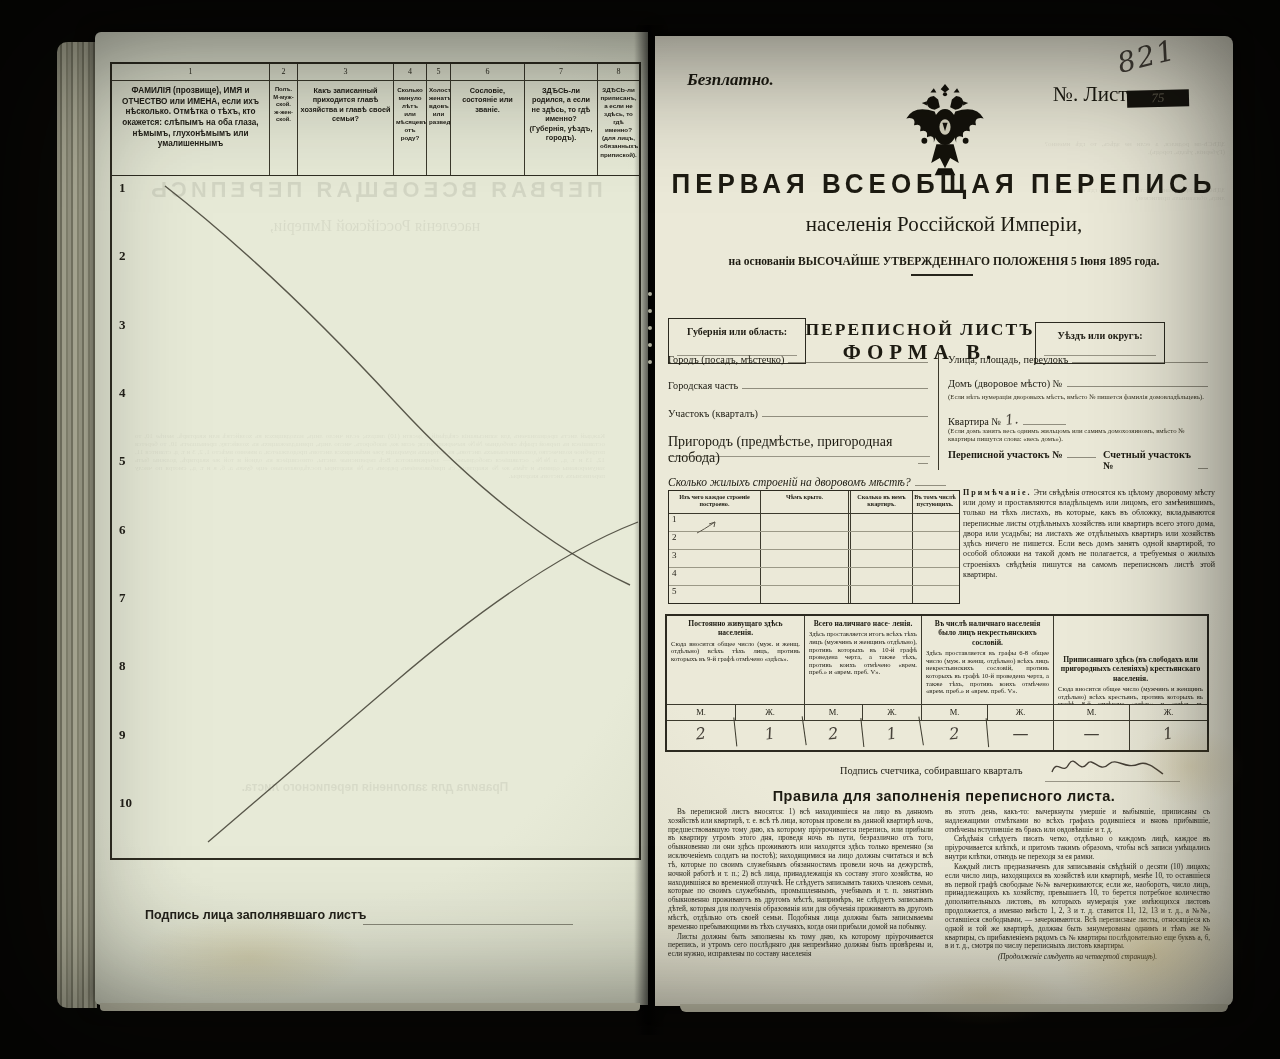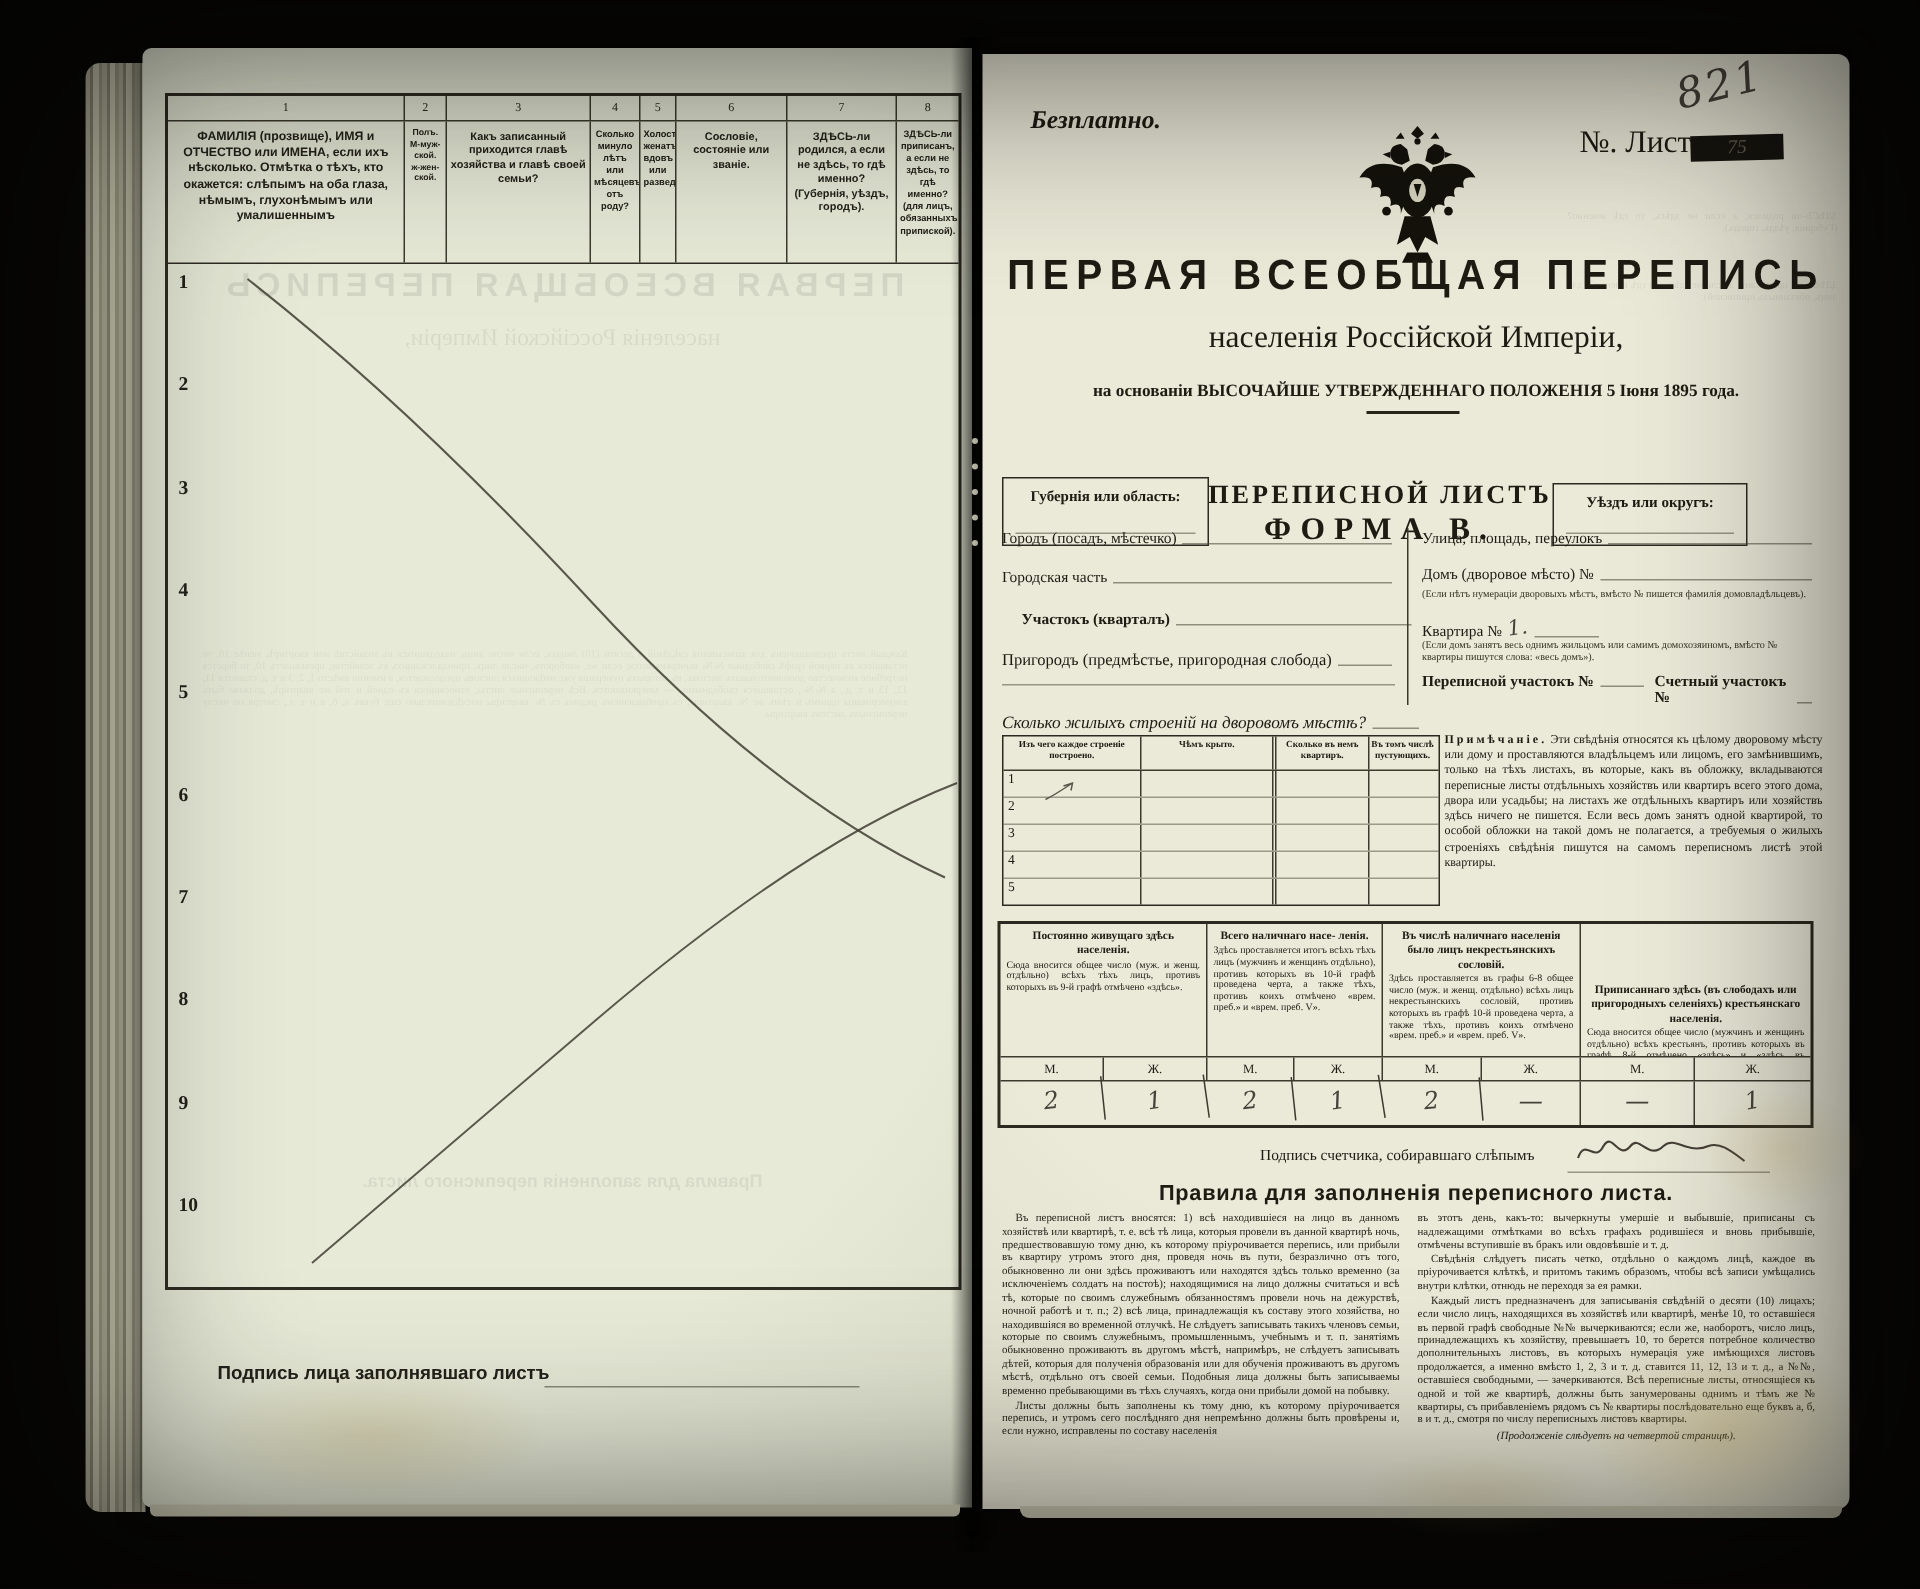--- a/index.html
+++ b/index.html
@@ -235,26 +235,26 @@
     </div>
 
     <div class="field" style="left:13px;top:318px;width:262px;">
       <span>Городъ (посадъ, мѣстечко)</span>
         <span class="fill"></span>
     </div>
     <div class="field" style="left:13px;top:344px;width:262px;">
       <span>Городская часть</span>
         <span class="fill"></span>
     </div>
-    <div class="field" style="left:26px;top:372px;width:262px;font-weight:bold;">
+    <div class="field" style="left:13px;top:372px;width:262px;">
       <span>Участокъ (кварталъ)</span>
         <span class="fill"></span>
     </div>
     <div class="field" style="left:13px;top:398px;width:262px;">
-      <span style="font-size:11px">Пригородъ (предмѣстье, пригородная слобода)</span>
+      <span style="font-size:14px">Пригородъ (предмѣстье, пригородная слобода)</span>
         <span class="fill"></span>
     </div>
     <div class="abs" style="left:13px;top:420px;width:262px;height:1px;background:rgba(70,66,52,.5);"></div>
 
     <div class="vdivide" style="left:283px;top:316px;height:118px;"></div>
 
     <div class="field" style="left:293px;top:318px;width:262px;">
       <span>Улица, площадь, переулокъ</span>
         <span class="fill"></span>
     </div>
@@ -366,21 +366,21 @@
         <div class="hand" style="transform:rotate(-8deg)">1</div>
         <div class="hand" style="transform:rotate(-6deg)">2</div>
         <div class="hand" style="transform:rotate(-9deg)">1</div>
         <div class="hand" style="transform:rotate(-5deg)">2</div>
         <div class="hand">—</div>
         <div class="hand">—</div>
         <div class="hand" style="transform:rotate(-10deg)">1</div>
       </div>
     </div>
 
-    <div class="abs csig">Подпись счетчика, собиравшаго слѣпымъ</div>
+    <div class="abs csig">Подпись счетчика, собиравшаго кварталъ</div>
     <svg class="abs" style="left:392px;top:716px;" width="120" height="30">
       <path d="M5 20 C10 6 16 24 22 12 C28 2 32 22 40 12 C46 4 52 22 62 12 C70 5 78 18 92 12 C100 9 108 16 116 22" stroke="#453f36" stroke-width="1.4" fill="none"></path>
     </svg>
     <div class="abs csig-line"></div>
 
     <div class="abs rules-title">Правила для заполненія переписного листа.</div>
 
     <div class="rcol" style="left:13px;">
       <p>Въ переписной листъ вносятся: 1) всѣ находившіеся на лицо въ данномъ хозяйствѣ или квартирѣ, т. е. всѣ тѣ лица, которыя провели въ данной квартирѣ ночь, предшествовавшую тому дню, къ которому пріурочивается перепись, или прибыли въ квартиру утромъ этого дня, проведя ночь въ пути, безразлично отъ того, обыкновенно ли они здѣсь проживаютъ или находятся здѣсь только временно (за исключеніемъ солдатъ на постоѣ); находящимися на лицо должны считаться и всѣ тѣ, которые по своимъ служебнымъ обязанностямъ провели ночь на дежурствѣ, ночной работѣ и т. п.; 2) всѣ лица, принадлежащія къ составу этого хозяйства, но находившіяся во временной отлучкѣ. Не слѣдуетъ записывать такихъ членовъ семьи, которые по своимъ служебнымъ, промышленнымъ, учебнымъ и т. п. занятіямъ обыкновенно проживаютъ въ другомъ мѣстѣ, напримѣръ, не слѣдуетъ записывать дѣтей, которыя для полученія образованія или для обученія проживаютъ въ другомъ мѣстѣ, отдѣльно отъ своей семьи. Подобныя лица должны быть записываемы временно пребывающими въ тѣхъ случаяхъ, когда они прибыли домой на побывку.</p>
       <p>Листы должны быть заполнены къ тому дню, къ которому пріурочивается перепись, и утромъ сего послѣдняго дня непремѣнно должны быть провѣрены и, если нужно, исправлены по составу населенія</p>

